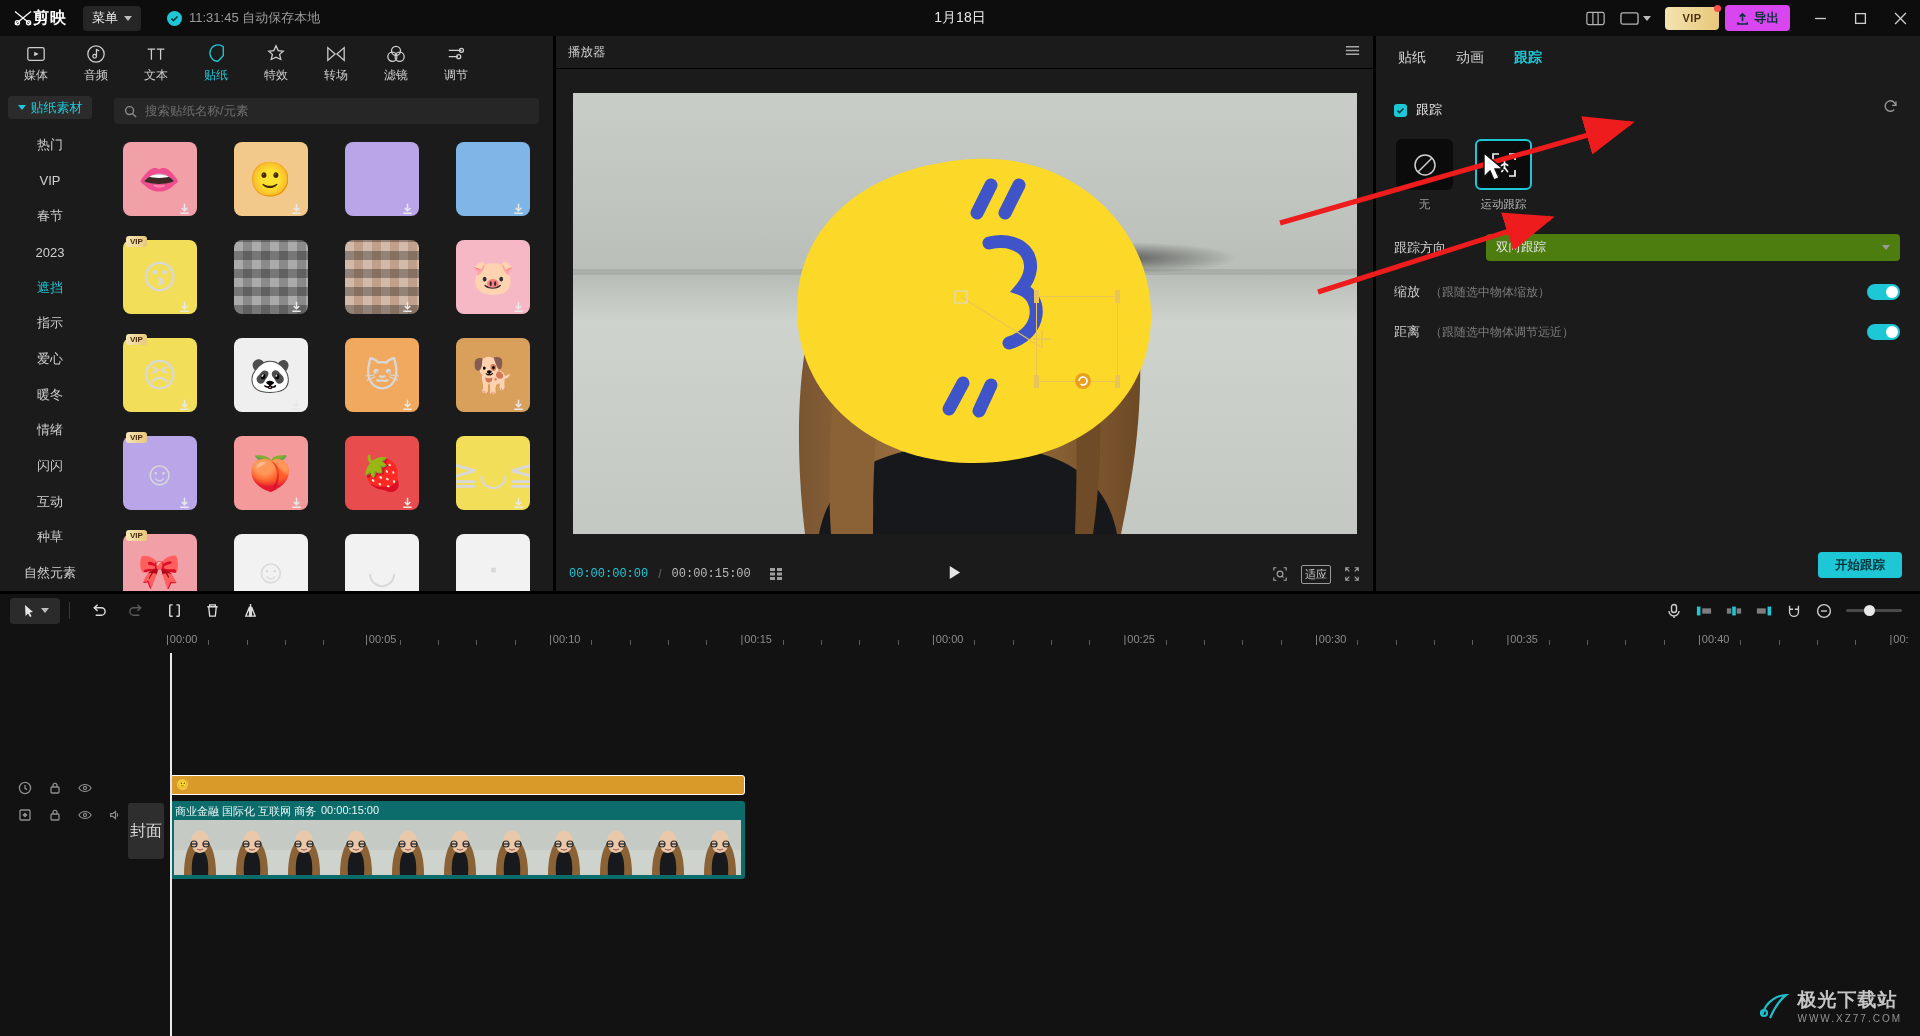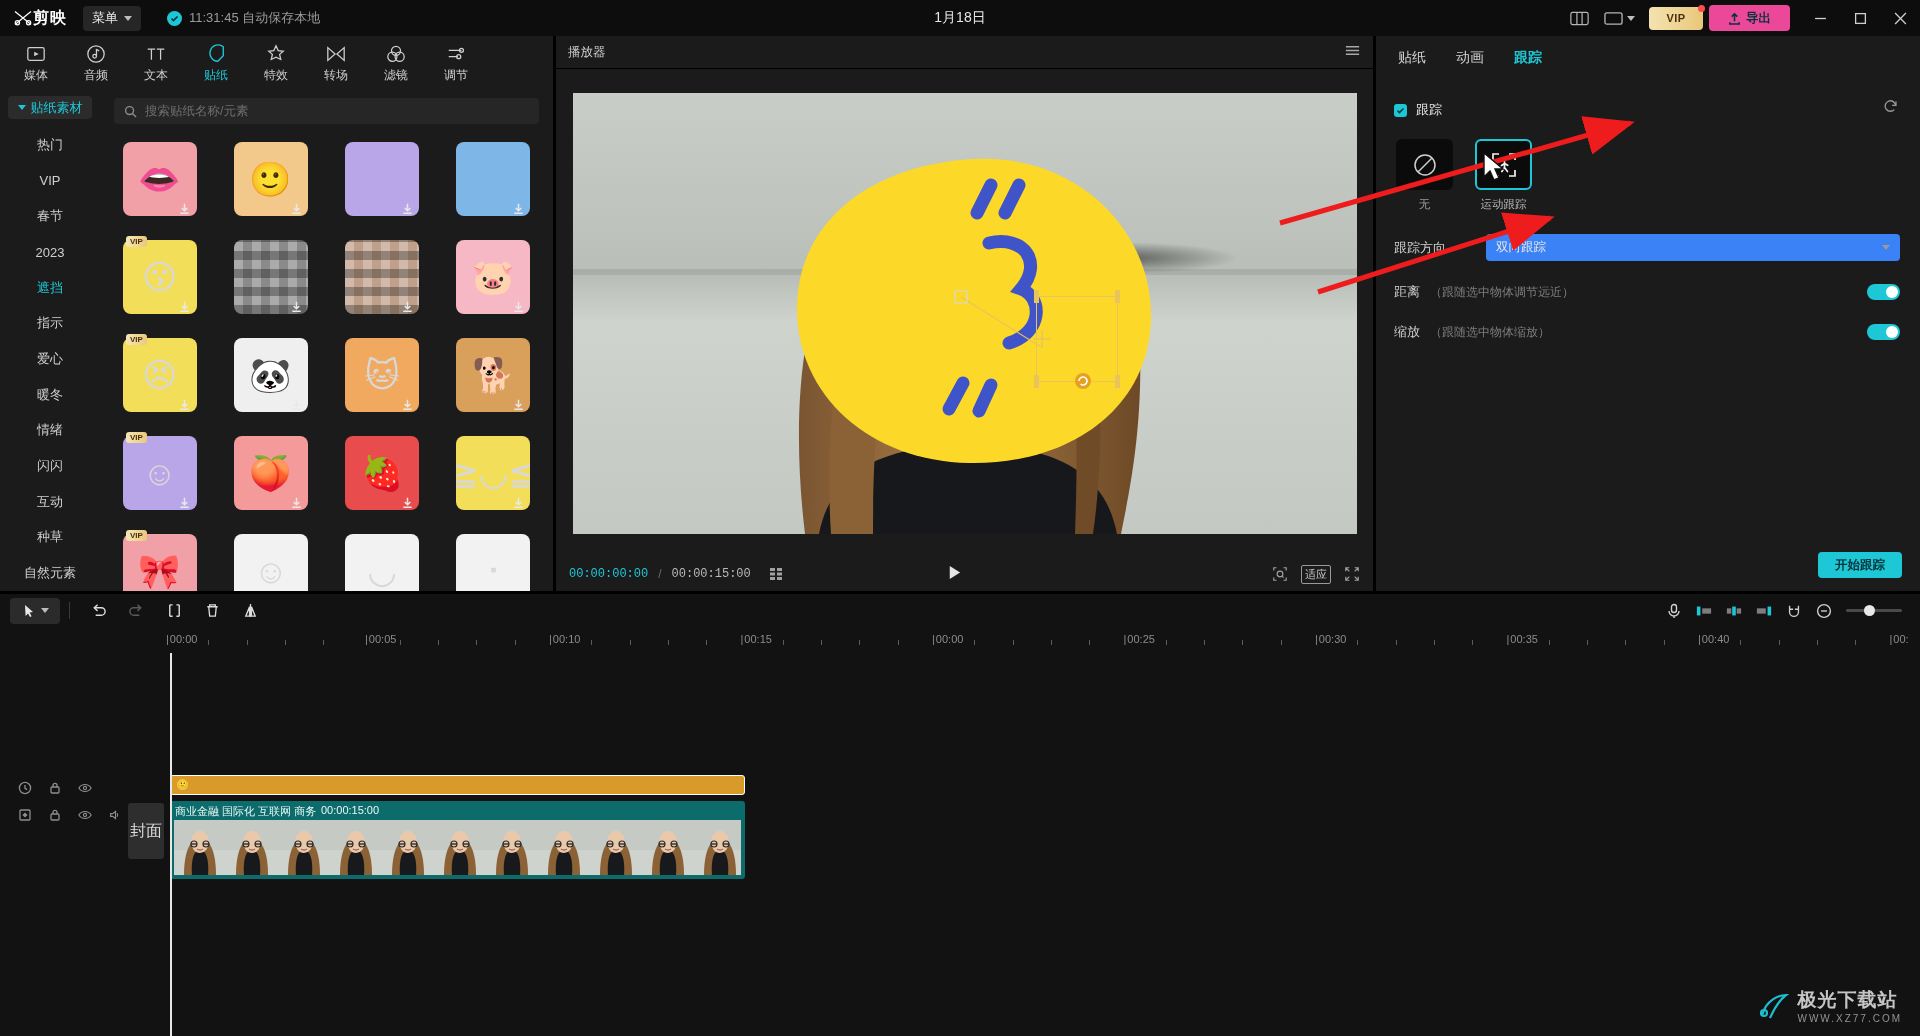--- a/index.html
+++ b/index.html
@@ -28,21 +28,21 @@
   .tb-date{ position:absolute; left:50%; transform:translateX(-50%); font-size:14px; color:#e6e6e6; }
   .tb-right{ margin-left:auto; display:flex; align-items:center; gap:0; height:100%; }
   .tb-ico{ width:34px;height:36px; display:flex;align-items:center;justify-content:center; color:#b5b5b5; cursor:pointer; }
   .tb-ico svg{ width:19px;height:19px; }
   .ratio-box{ display:flex;align-items:center;gap:4px; padding:0 8px; cursor:pointer; color:#b5b5b5; }
   .vip-btn{ width:54px;height:23px; border-radius:4px;
             background:linear-gradient(90deg,#f4e3b0,#e8c77a);
             display:flex;align-items:center;justify-content:center; margin:0 6px; cursor:pointer; position:relative; }
   .vip-btn span{ font-size:11px; font-weight:700; color:#4a2f10; letter-spacing:.5px; }
   .vip-dot{ position:absolute; right:-2px; top:-2px; width:7px;height:7px;border-radius:50%;background:#ff4d4f; }
-  .export-btn{ height:26px; background:#ec4899; border-radius:4px; padding:0 19px; display:flex;
+  .export-btn{ height:26px; background:#d946ef; border-radius:4px; padding:0 11px; display:flex;
                align-items:center; gap:5px; cursor:pointer; margin-right:10px; }
   .export-btn span{ font-size:12.5px; color:#06343a; font-weight:600; }
   .export-btn svg{ width:13px;height:13px; }
   .win-btn{ width:40px;height:36px; display:flex;align-items:center;justify-content:center; color:#cfcfcf; cursor:pointer; }
   .win-btn svg{ width:13px;height:13px; }
 
   
   .upper{ display:flex; flex:0 0 555px; height:555px; }
 
   
@@ -117,21 +117,21 @@
   .mode{ display:flex; flex-direction:column; align-items:center; gap:7px; cursor:pointer; }
   .mode .tile{ width:57px;height:51px;border-radius:6px;background:#0b0b0b; display:flex;align-items:center;justify-content:center;
                border:2px solid transparent; }
   .mode.active .tile{ border-color:#1ec7d6; }
   .mode .tile svg{ width:28px;height:28px; color:#e8e8e8; }
   .mode .cap{ font-size:11.5px; color:#9a9a9a; }
   .mode.active .cap{ color:#b5b5b5; }
   .frow{ display:flex; align-items:center; margin-top:22px; }
   .frow .flabel{ font-size:13px; color:#cfcfcf; width:92px; flex:0 0 92px;}
   .frow .fhint{ font-size:12px; color:#7d7d7d; }
-  .select{ flex:1; height:27px; background:#3b82f6; border-radius:4px; display:flex; align-items:center;
+  .select{ flex:1; height:27px; background:#4d7c0f; border-radius:4px; display:flex; align-items:center;
            padding:0 10px; font-size:12.5px; color:#e8e8e8; cursor:pointer; position:relative; }
   .select .sc{ margin-left:auto; width:0;height:0;border-left:4px solid transparent;border-right:4px solid transparent;border-top:5px solid #9a9a9a; }
   .toggle{ margin-left:auto; width:33px;height:16px;border-radius:8px;background:#1ec7d6; position:relative; cursor:pointer; }
   .toggle .knob{ position:absolute; right:2px; top:2px; width:12px;height:12px;border-radius:50%;background:#fff; }
   .startbtn{ position:absolute; right:18px; bottom:13px; height:26px; background:#1ec7d6; border-radius:4px;
              padding:0 17px; display:flex;align-items:center;justify-content:center; cursor:pointer; }
   .startbtn span{ font-size:12.5px; color:#06343a; font-weight:600; }
 
   
   .timeline{ flex:1; background:#121212; display:flex; flex-direction:column; min-height:0; border-top:3px solid #000;}
@@ -636,30 +636,30 @@
 
         <div class="frow">
           <div class="flabel">跟踪方向</div>
           <div class="select">
             <span>双向跟踪</span>
             <i class="sc"></i>
           </div>
         </div>
 
         <div class="frow">
+          <div class="flabel" style="width:auto;flex:0 0 auto;margin-right:10px">缩放</div>
+          <div class="fhint">（跟随选中物体缩放）</div>
+          <div class="toggle">
+              <i class="knob"></i>
+            </div>
+        </div>
+
+        <div class="frow">
           <div class="flabel" style="width:auto;flex:0 0 auto;margin-right:10px">距离</div>
           <div class="fhint">（跟随选中物体调节远近）</div>
-          <div class="toggle">
-              <i class="knob"></i>
-            </div>
-        </div>
-
-        <div class="frow">
-          <div class="flabel" style="width:auto;flex:0 0 auto;margin-right:10px">缩放</div>
-          <div class="fhint">（跟随选中物体缩放）</div>
           <div class="toggle">
               <i class="knob"></i>
             </div>
         </div>
 
         <div class="startbtn">
           <span>开始跟踪</span>
         </div>
       </div>
     </div>

